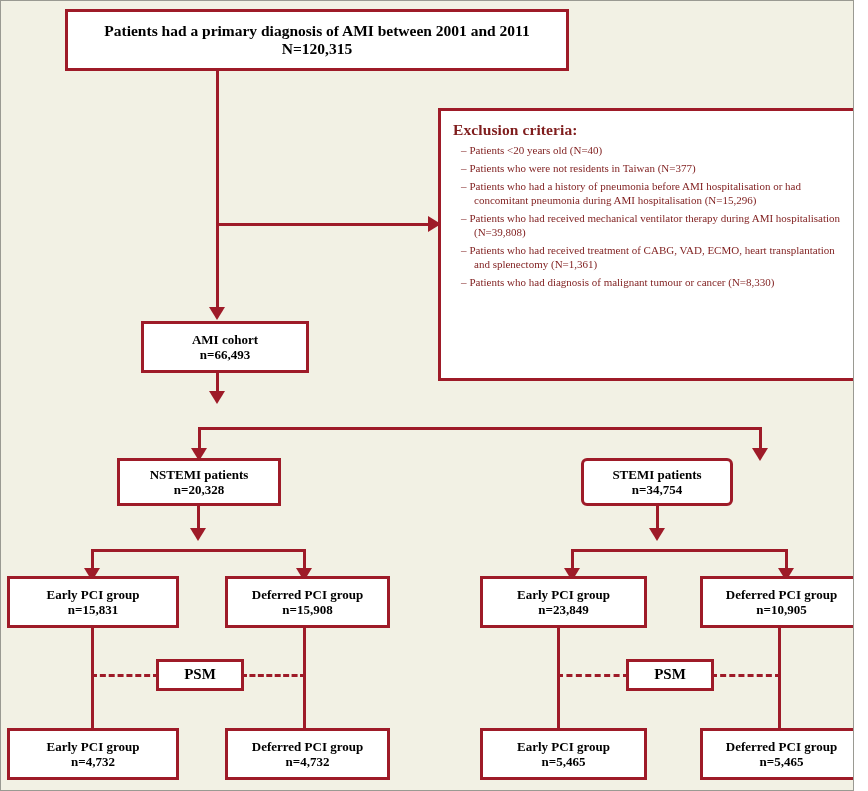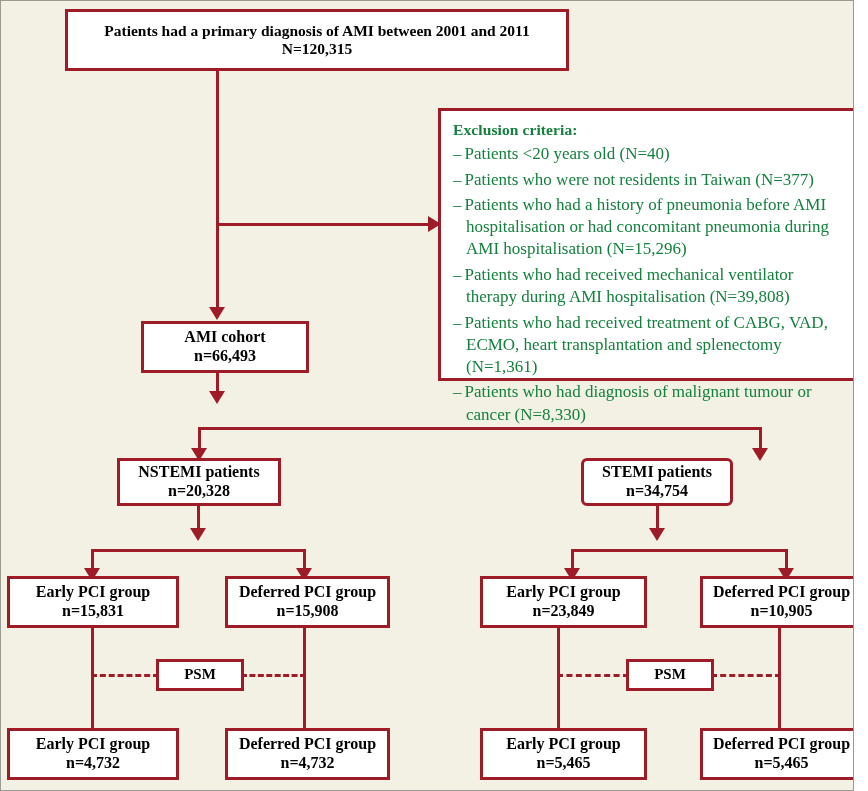--- a/index.html
+++ b/index.html
@@ -29,47 +29,48 @@
     justify-content: center;
     text-align: center;
     font-weight: bold;
     color: #000000;
     line-height: 1.18;
     z-index: 5;
   }
   .box .line { display: block; white-space: nowrap; }
 
   .box-title   { font-size: 15.5px; }
-  .box-node    { font-size: 16px; text-align: right; }
+  .box-node    { font-size: 13px; text-align: right; }
   .box-psm     { font-size: 15px; padding: 0; }
 
   
   .panel {
     position: absolute;
     box-sizing: border-box;
     background: #ffffff;
     border: 3px solid #9e1b28;
-    color: #15803d;
+    color: #7f1d1d;
     z-index: 5;
     padding: 10px 12px 8px 12px;
   }
   .panel h4 {
     margin: 0 0 4px 0;
     font-size: 15.5px;
     font-weight: bold;
     letter-spacing: 0.1px;
   }
   .panel ul { margin: 0; padding: 0; list-style: none; }
   .panel li {
-    font-size: 17px;
+    font-size: 11px;
     line-height: 1.30;
     margin-bottom: 3.5px;
     padding-left: 13px;
     text-indent: -13px;
     font-weight: normal;
+    margin-left: 8px;
   }
   .panel li .dash { margin-right: 3px; }
 
   
   .vline, .hline {
     position: absolute;
     background: #9e1b28;
     z-index: 2;
   }
   .vline { width: 3px; }

